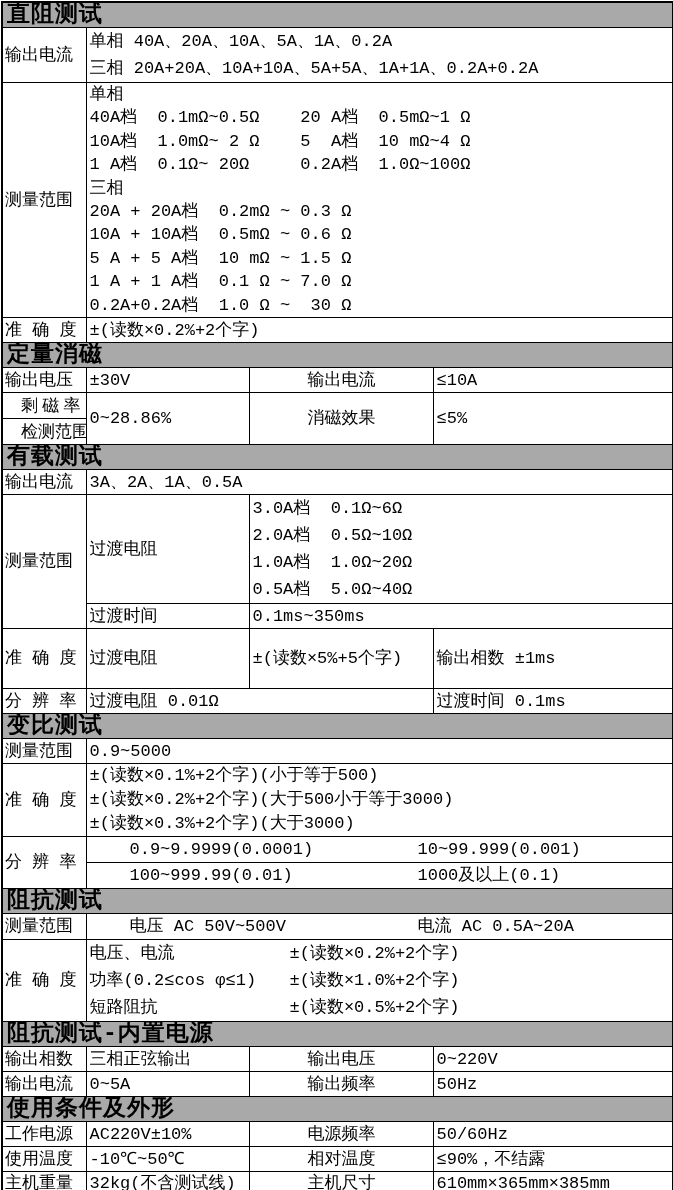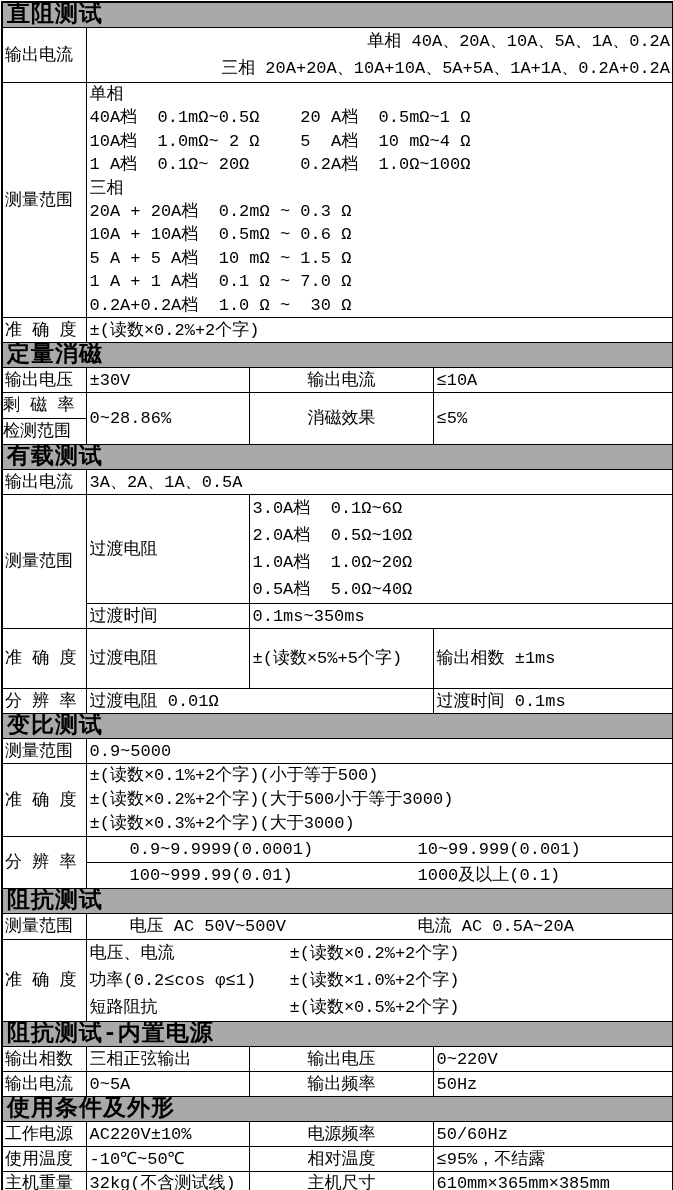--- a/index.html
+++ b/index.html
@@ -32,27 +32,27 @@
     font-size:23px;
     height:24px;
     padding-left:4px;
     letter-spacing:1px;
   }
   tr.r{height:25px;}
   tr.tall{height:60px;}
   td.lab{padding-left:2px;}
   td.c{text-align:center;}
   .line{white-space:pre;line-height:24px;}
-  .oc .line{line-height:27px;text-align:right;}
+  .oc .line{line-height:27px;}
   .rng .line{line-height:23.4px;}
   .trl .line{line-height:27px;}
   td.split{padding:0;}
   td.split div{
-    height:25px;line-height:25px;padding-left:0;
-    display:block;white-space:pre;
+    height:25px;line-height:25px;padding-left:18px;
+    display:block;white-space:pre;font-family:Liberation Serif, serif;
   }
   td.split div:first-child{border-bottom:1px solid #000;}
   .flexline{display:flex;line-height:25px;white-space:pre;}
   .flexline .fa200{width:200px;flex:0 0 auto;}
   .flexline .fa290{width:288px;flex:0 0 auto;margin-left:40px;}
   .acc3 .flexline{line-height:27px;align-items:flex-end;}
 </style>
 </head>
 <body>
 
@@ -232,21 +232,21 @@
   <tr class="r">
     <td class="lab">工作电源</td>
     <td>AC220V±10%</td>
     <td class="c">电源频率</td>
     <td>50/60Hz</td>
   </tr>
   <tr class="r">
     <td class="lab">使用温度</td>
     <td>-10℃~50℃</td>
     <td class="c">相对温度</td>
-    <td>≤95%，不结露</td>
+    <td>≤90%，不结露</td>
   </tr>
   <tr class="r">
     <td class="lab">主机重量</td>
     <td>32kg(不含测试线)</td>
     <td class="c">主机尺寸</td>
     <td>610mm×365mm×385mm</td>
   </tr>
 </tbody>
   </table>
 

